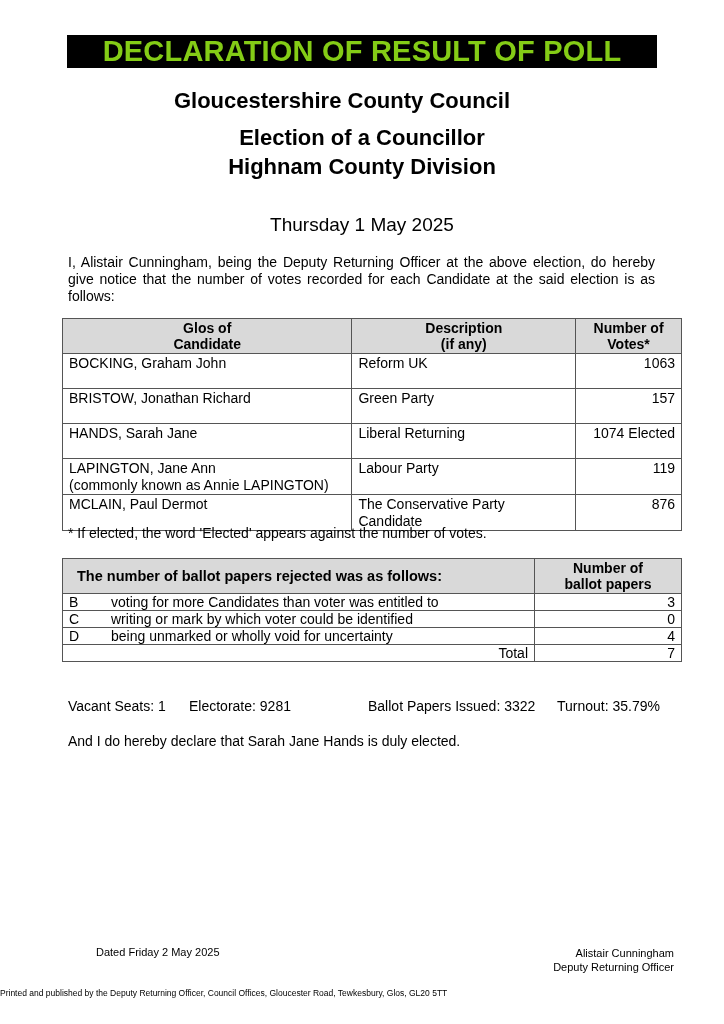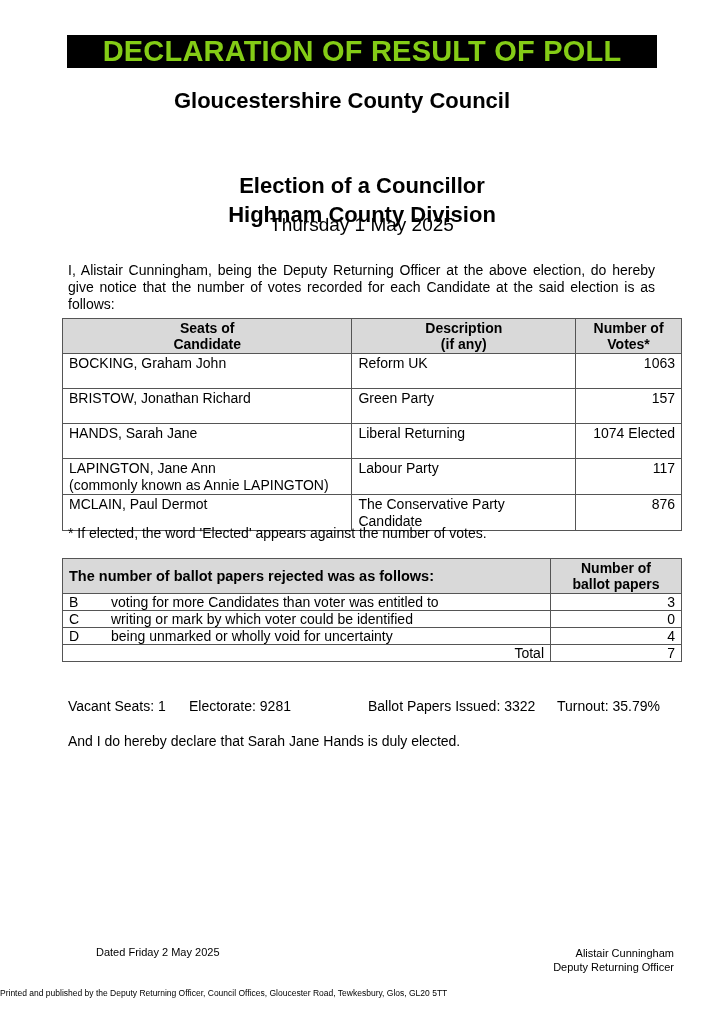--- a/index.html
+++ b/index.html
@@ -1,31 +1,31 @@
 <!DOCTYPE html>
 <html><head>
 <meta charset="utf-8">
 <style>
   html, body { margin: 0; padding: 0; background: #ffffff; }
   body { width: 724px; height: 1024px; position: relative; font-family: "Liberation Sans", sans-serif; color: #000; overflow: hidden; }
   .banner { position: absolute; left: 67px; top: 35px; width: 590px; height: 33px; background: #000; color: #84cc16; font-weight: bold; font-size: 29px; text-align: center; line-height: 33px; letter-spacing: 0.2px; }
   .council { position: absolute; left: 0; width: 684px; top: 88px; text-align: center; font-weight: bold; font-size: 22px; }
-  .election { position: absolute; left: 0; width: 724px; top: 123px; text-align: center; font-weight: bold; font-size: 22px; line-height: 29px; margin-top: 48px; }
+  .election { position: absolute; left: 0; width: 724px; top: 123px; text-align: center; font-weight: bold; font-size: 22px; line-height: 29px; }
   .date { position: absolute; left: 0; width: 724px; top: 214px; text-align: center; font-size: 19px; }
-  .intro { position: absolute; left: 68px; width: 587px; top: 254px; font-size: 14px; line-height: 17px; text-align: justify; margin-top: 8px; }
+  .intro { position: absolute; left: 68px; width: 587px; top: 254px; font-size: 14px; line-height: 17px; text-align: justify; }
   table { border-collapse: collapse; font-size: 14px; }
   td, th { border: 1px solid #555; padding: 0 6px; vertical-align: top; }
   .cand-table { position: absolute; left: 62px; top: 318px; width: 620px; }
   .cand-table th { background: #d9d9d9; font-weight: bold; text-align: center; line-height: 16px; padding-top: 1px; padding-bottom: 1px; }
   .cand-table td { height: 33px; line-height: 17px; padding-top: 1px; }
   .cand-table td.votes { text-align: right; }
   .cand-table tr.last td { height: 34px; }
   .footnote { position: absolute; left: 68px; top: 525px; font-size: 14px; }
   .rej-table { position: absolute; left: 62px; top: 558px; width: 620px; }
-  .rej-table th { background: #d9d9d9; font-weight: bold; line-height: 16px; padding: 1px 6px; }
+  .rej-table th { background: #d9d9d9; font-weight: bold; line-height: 16px; padding: 1px 14px; }
   .rej-table th.title { text-align: left; vertical-align: middle; font-size: 14.5px; }
   .rej-table th.num { text-align: center; width: 118px; }
   .rej-table td { line-height: 16px; height: 16px; padding-top: 0; padding-bottom: 0; }
   .rej-table td.count { text-align: right; }
   .rej-table .letter { display: inline-block; width: 42px; }
   .rej-table td.total-label { text-align: right; }
   .stats { position: absolute; left: 68px; top: 698px; font-size: 14px; width: 600px; }
   .stats span { position: absolute; white-space: nowrap; }
   .declare { position: absolute; left: 68px; top: 733px; font-size: 14px; }
   .dated { position: absolute; left: 68px; top: 946px; font-size: 11px; margin-left: 28px; }
@@ -46,21 +46,21 @@
 
 <table class="cand-table">
   <colgroup>
     <col style="width:290px">
     <col style="width:224px">
     <col style="width:106px">
   </colgroup>
   <thead>
     <tr>
       <th>
-          <div>Seats of</div>
+          <div>Glos of</div>
           <div>Candidate</div>
         </th>
       <th>
           <div>Description</div>
           <div>(if any)</div>
         </th>
       <th>
           <div>Number of</div>
           <div>Votes*</div>
         </th>
@@ -102,21 +102,21 @@
     </tr>
     <tr>
       <td>
           <div>LAPINGTON, Jane Ann</div>
           <div>(commonly known as Annie LAPINGTON)</div>
         </td>
       <td>
           <div>Labour Party</div>
           <div></div>
         </td>
-      <td class="votes">117</td>
+      <td class="votes">119</td>
     </tr>
     <tr class="last">
       <td>
           <div>MCLAIN, Paul Dermot</div>
           <div></div>
         </td>
       <td>
           <div>The Conservative Party</div>
           <div>Candidate</div>
         </td>

